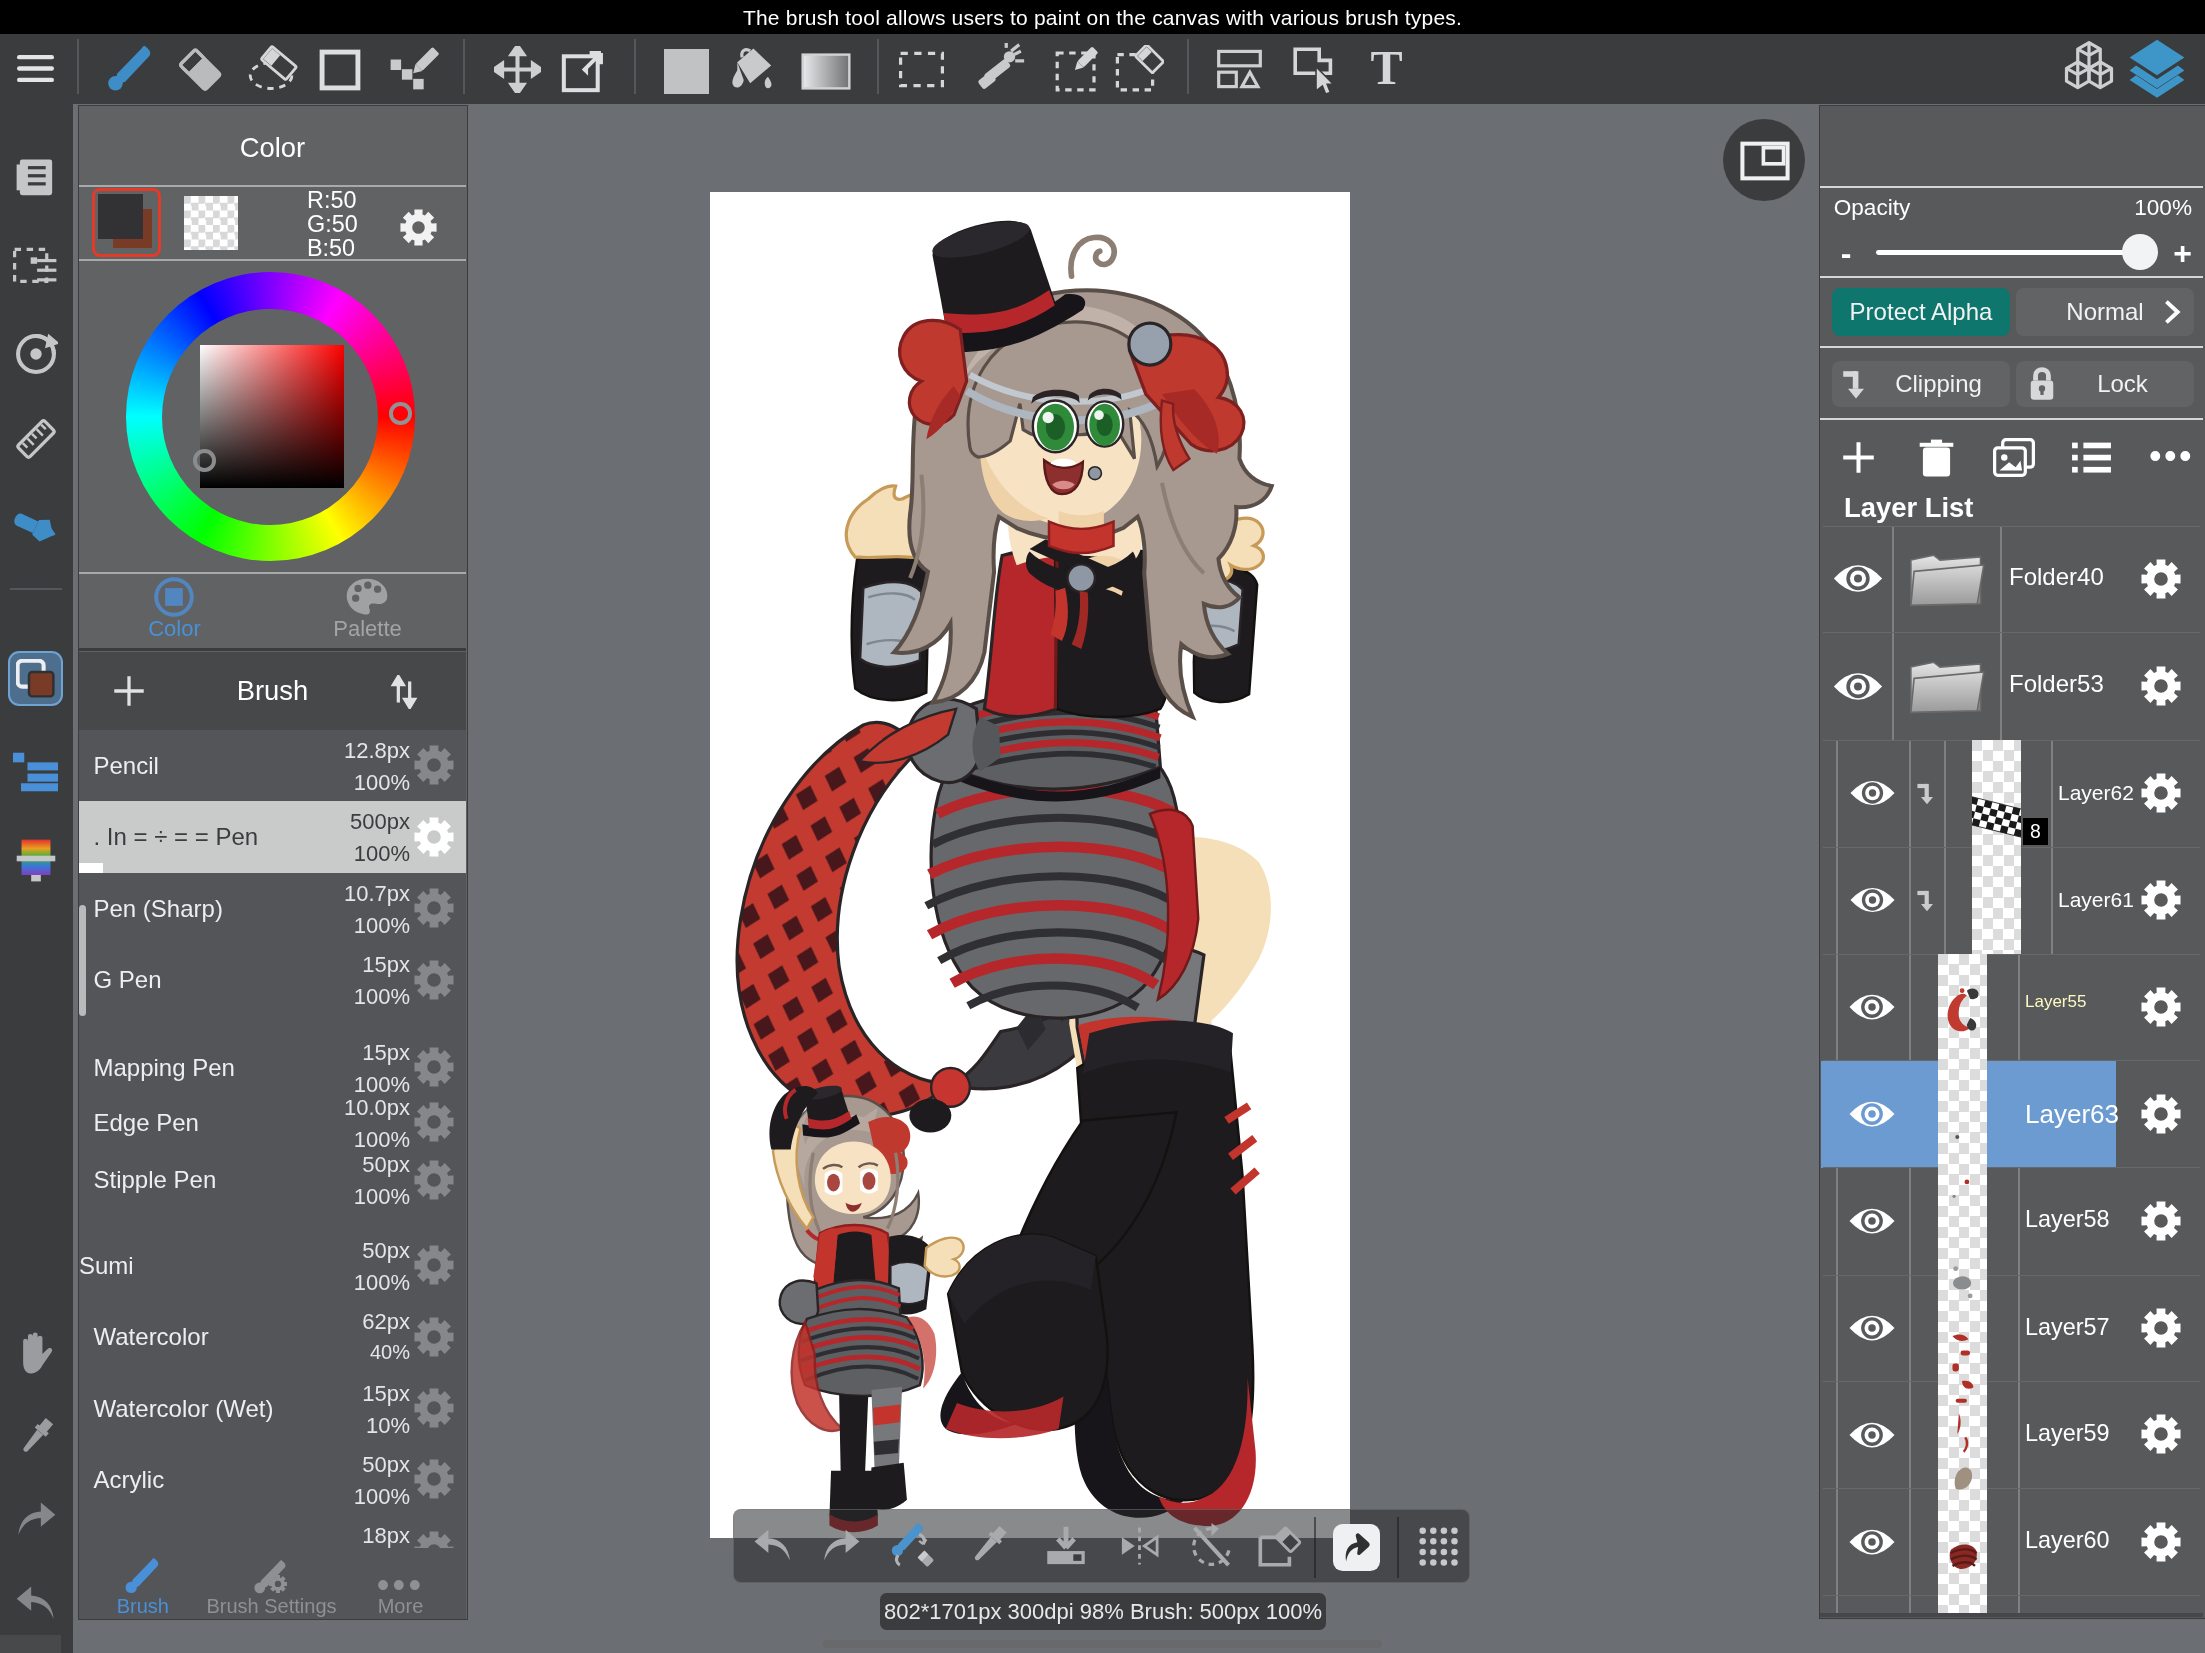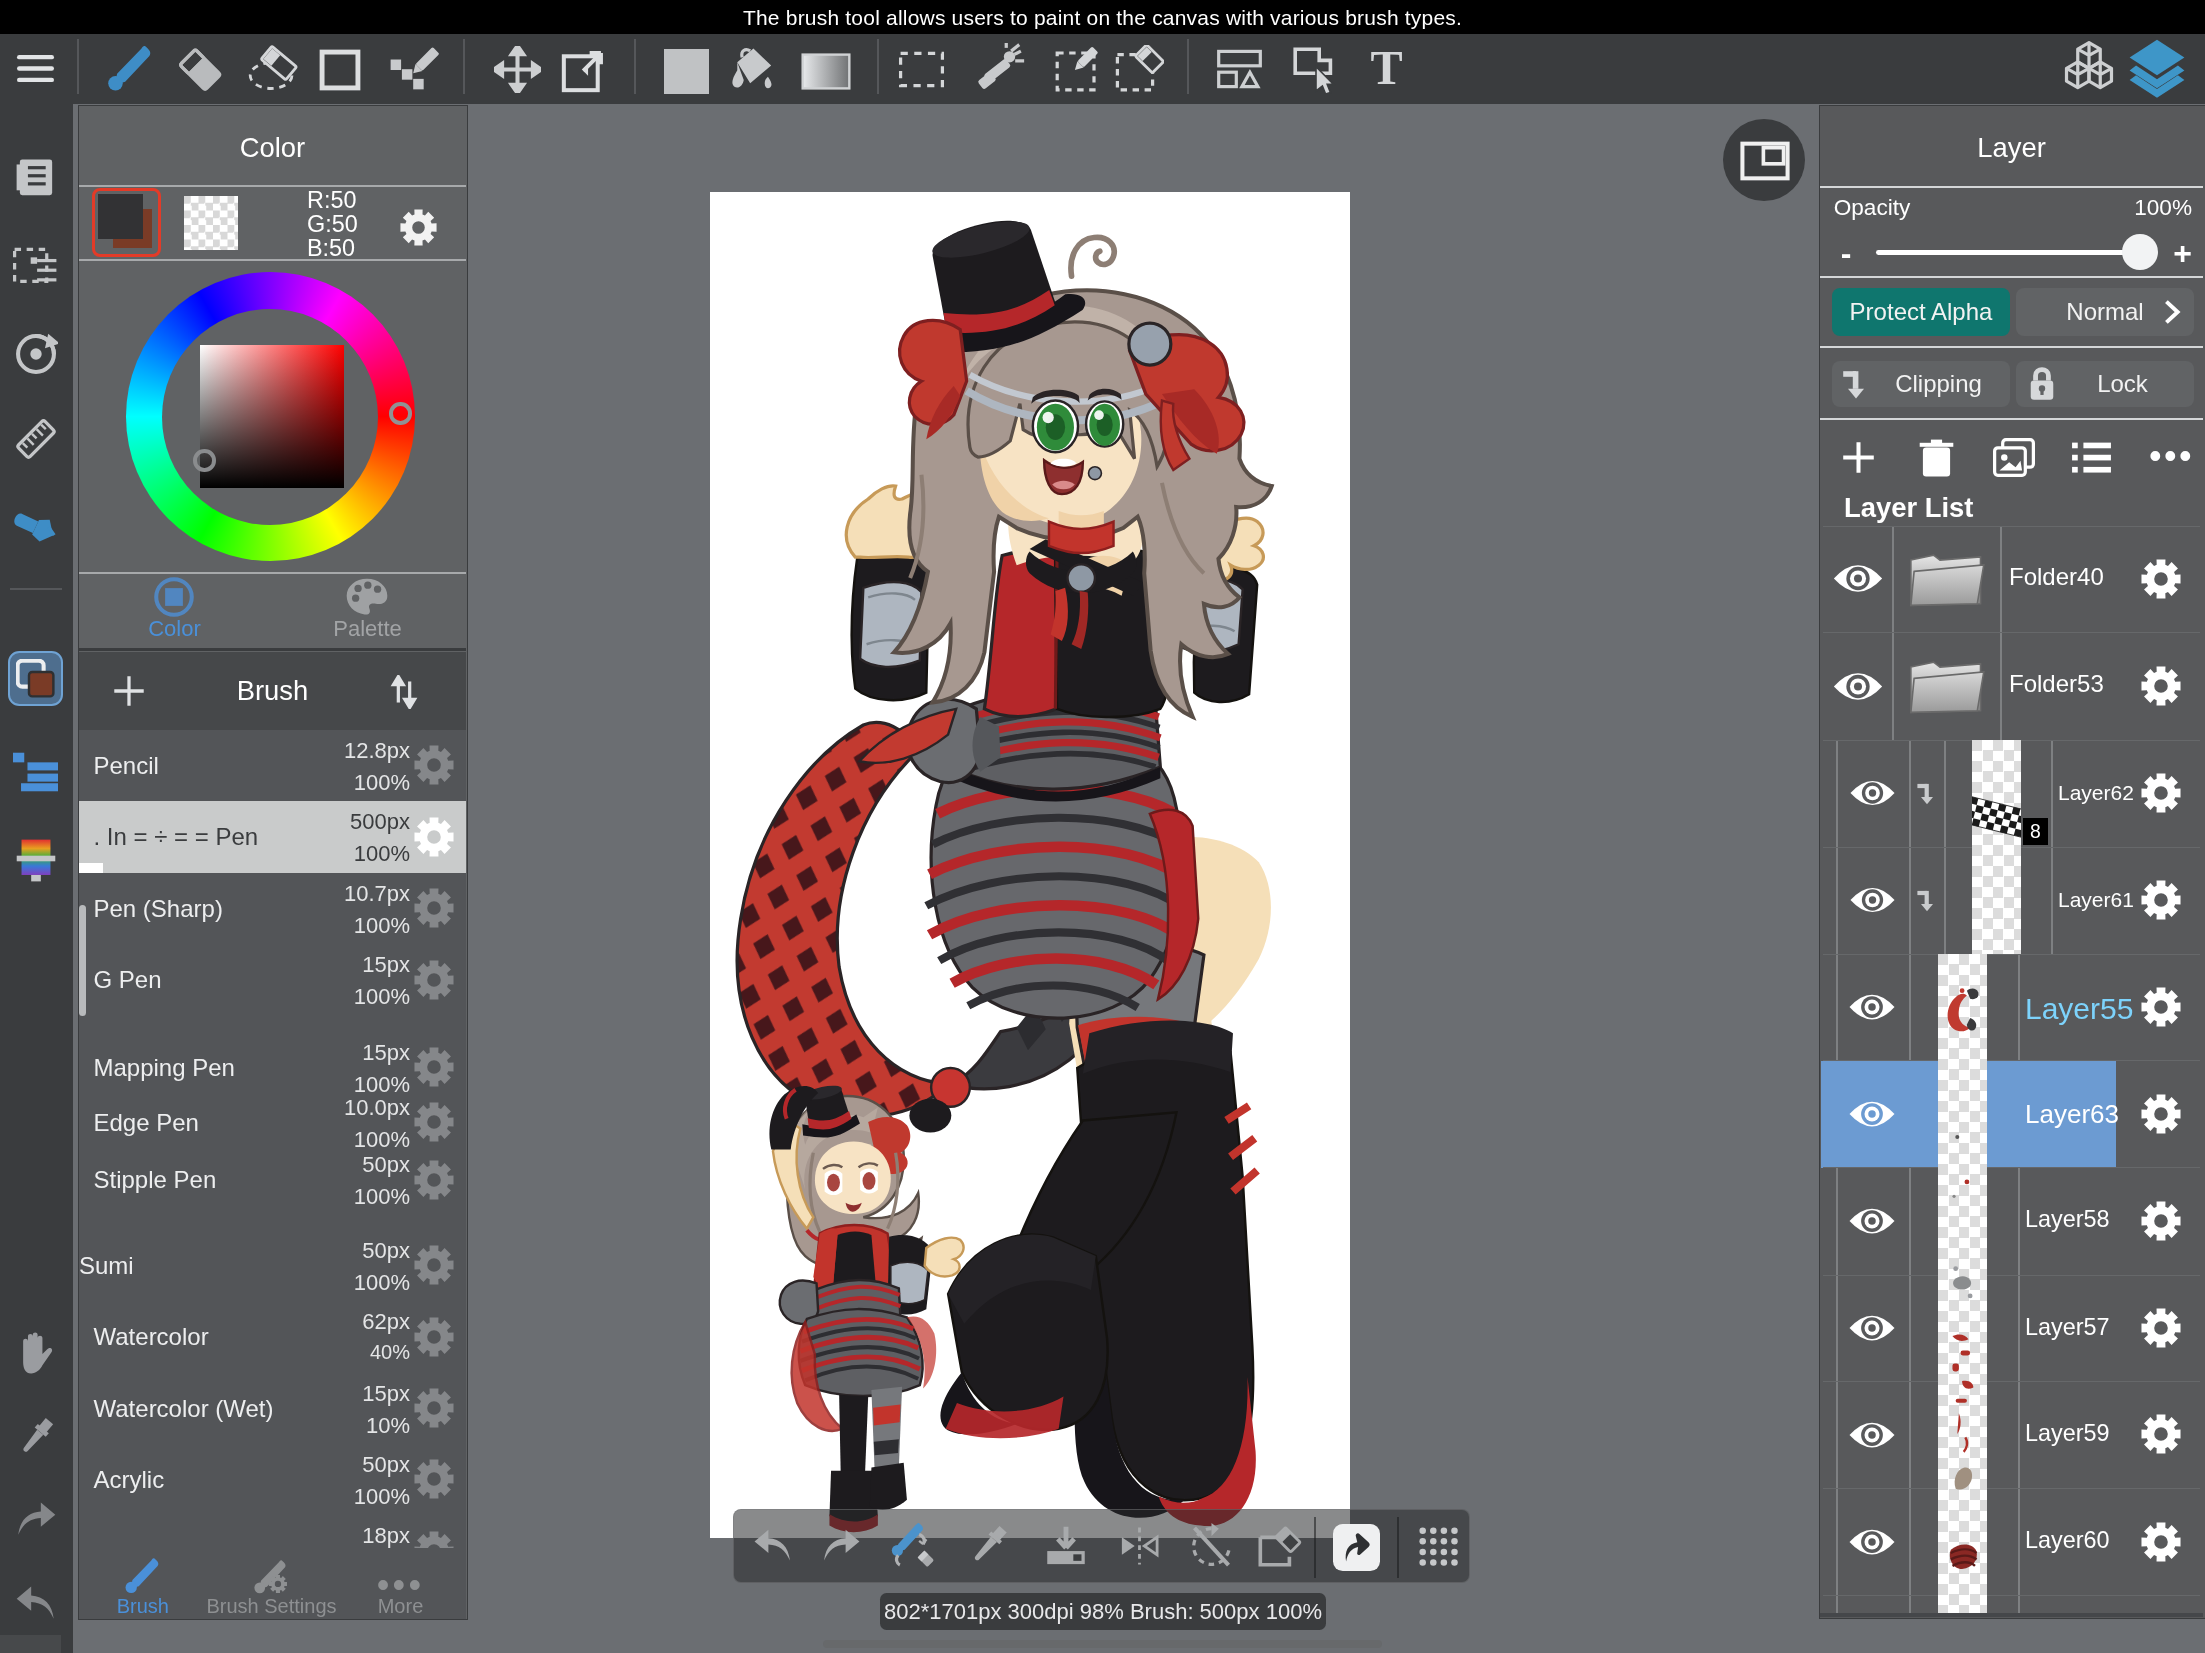--- a/index.html
+++ b/index.html
@@ -595,21 +595,20 @@
         <circle cx="13" cy="50" r="9" fill="#8E9092"></circle>
         <path d="M49.4 19.4 L49.4 30.6 L42.7 30.4 L41.3 33.7 L46.2 38.2 L38.2 46.2 L33.7 41.3 L30.4 42.7 L30.6 49.4 L19.4 49.4 L19.6 42.7 L16.3 41.3 L11.8 46.2 L3.8 38.2 L8.7 33.7 L7.3 30.4 L0.6 30.6 L0.6 19.4 L7.3 19.6 L8.7 16.3 L3.8 11.8 L11.8 3.8 L16.3 8.7 L19.6 7.3 L19.4 0.6 L30.6 0.6 L30.4 7.3 L33.7 8.7 L38.2 3.8 L46.2 11.8 L41.3 16.3 L42.7 19.6 Z M33.5 25 A8.5 8.5 0 1 0 16.5 25 A8.5 8.5 0 1 0 33.5 25 Z" fill="#8E9092" fill-rule="evenodd" transform="translate(28,28) scale(0.62)"></path>
       </svg>
 <div class="abs" style="left:112px;top:47px;width:161px;text-align:center;color:#8E9092;font-size:20px">Brush Settings</div>
 <div class="abs" style="left:273px;top:16px;width:97px;text-align:center;color:#8E9092;font-size:36px;letter-spacing:3.2px">•••</div>
 <div class="abs" style="left:273px;top:47px;width:97px;text-align:center;color:#8E9092;font-size:20px">More</div>
 </div>
 <div class="abs" style="left:0;top:799px;width:7.3px;height:111px;background:#B8BABC;border-radius:4px"></div>
 </div>
 <div class="abs" id="rightpanel">
-    <div class="abs" style="left:0;top:0;width:383px;height:79px;color:#fff;font-size:27.4px;text-align:center;line-height:84px">Layer</div>
     <div class="abs" style="left:0;top:80px;width:383px;height:1.6px;background:#D4D6D8"></div>
     <div class="abs" style="left:13.7px;top:89px;color:#fff;font-size:22.6px">Opacity</div>
     <div class="abs" style="left:243px;top:89px;width:129px;text-align:right;color:#fff;font-size:22.6px">100%</div>
     <div class="abs" style="left:18px;top:129px;width:16px;color:#fff;font-size:32px;font-weight:bold;text-align:center">-</div>
     <div class="abs" style="left:353px;top:129px;width:19.4px;color:#fff;font-size:32px;font-weight:bold;text-align:center">+</div>
     <div class="abs" style="left:56px;top:144px;width:281px;height:4.8px;background:#fff;border-radius:2.4px"></div>
     <div class="abs" style="left:302px;top:128px;width:36px;height:36px;background:#F2F3F4;border-radius:50%"></div>
     <div class="abs" style="left:0;top:170px;width:383px;height:1.6px;background:#D4D6D8"></div>
     <div class="abs" style="left:12px;top:182px;width:178px;height:48px;background:#0f766e;border-radius:8px;color:#F2F2F2;font-size:24px;text-align:center;line-height:48px">Protect Alpha</div>
     <div class="abs" style="left:196px;top:182px;width:178px;height:48px;background:#616365;border-radius:8px;color:#F2F2F2;font-size:24px;text-align:center;line-height:48px">Normal</div>
@@ -811,21 +810,21 @@
     <div class="abs" style="left:238px;top:782px;color:#fff;font-size:21px">Layer61</div>
     <svg class="abs" style="left:321px;top:774px" width="40" height="40" viewBox="0 0 50 50">
       <path d="M49.4 19.4 L49.4 30.6 L42.7 30.4 L41.3 33.7 L46.2 38.2 L38.2 46.2 L33.7 41.3 L30.4 42.7 L30.6 49.4 L19.4 49.4 L19.6 42.7 L16.3 41.3 L11.8 46.2 L3.8 38.2 L8.7 33.7 L7.3 30.4 L0.6 30.6 L0.6 19.4 L7.3 19.6 L8.7 16.3 L3.8 11.8 L11.8 3.8 L16.3 8.7 L19.6 7.3 L19.4 0.6 L30.6 0.6 L30.4 7.3 L33.7 8.7 L38.2 3.8 L46.2 11.8 L41.3 16.3 L42.7 19.6 Z M33.5 25 A8.5 8.5 0 1 0 16.5 25 A8.5 8.5 0 1 0 33.5 25 Z" fill="#fff" fill-rule="evenodd"></path>
     </svg>
     <svg class="abs" style="left:28px;top:883px" width="48" height="36" viewBox="0 0 64 46">
       <path d="M2 23 Q32 -10 62 23 Q32 56 2 23 Z" fill="#fff"></path>
       <circle cx="32" cy="23" r="14.5" fill="#58595B"></circle>
       <circle cx="32" cy="23" r="10" fill="#fff"></circle>
       <circle cx="32" cy="23" r="5" fill="#58595B"></circle>
     </svg>
-    <div class="abs" style="left:205px;top:886px;color:#7dd3fc;font-size:30px">Layer55</div>
+    <div class="abs" style="left:205px;top:886px;color:#fef9c3;font-size:17px">Layer55</div>
     <svg class="abs" style="left:321px;top:881px" width="40" height="40" viewBox="0 0 50 50">
       <path d="M49.4 19.4 L49.4 30.6 L42.7 30.4 L41.3 33.7 L46.2 38.2 L38.2 46.2 L33.7 41.3 L30.4 42.7 L30.6 49.4 L19.4 49.4 L19.6 42.7 L16.3 41.3 L11.8 46.2 L3.8 38.2 L8.7 33.7 L7.3 30.4 L0.6 30.6 L0.6 19.4 L7.3 19.6 L8.7 16.3 L3.8 11.8 L11.8 3.8 L16.3 8.7 L19.6 7.3 L19.4 0.6 L30.6 0.6 L30.4 7.3 L33.7 8.7 L38.2 3.8 L46.2 11.8 L41.3 16.3 L42.7 19.6 Z M33.5 25 A8.5 8.5 0 1 0 16.5 25 A8.5 8.5 0 1 0 33.5 25 Z" fill="#fff" fill-rule="evenodd"></path>
     </svg>
     <svg class="abs" style="left:28px;top:990px" width="48" height="36" viewBox="0 0 64 46">
       <path d="M2 23 Q32 -10 62 23 Q32 56 2 23 Z" fill="#fff"></path>
       <circle cx="32" cy="23" r="14.5" fill="#6C9BD2"></circle>
       <circle cx="32" cy="23" r="10" fill="#fff"></circle>
       <circle cx="32" cy="23" r="5" fill="#6C9BD2"></circle>
     </svg>
     <div class="abs" style="left:205px;top:993px;color:#fff;font-size:26px">Layer63</div>

